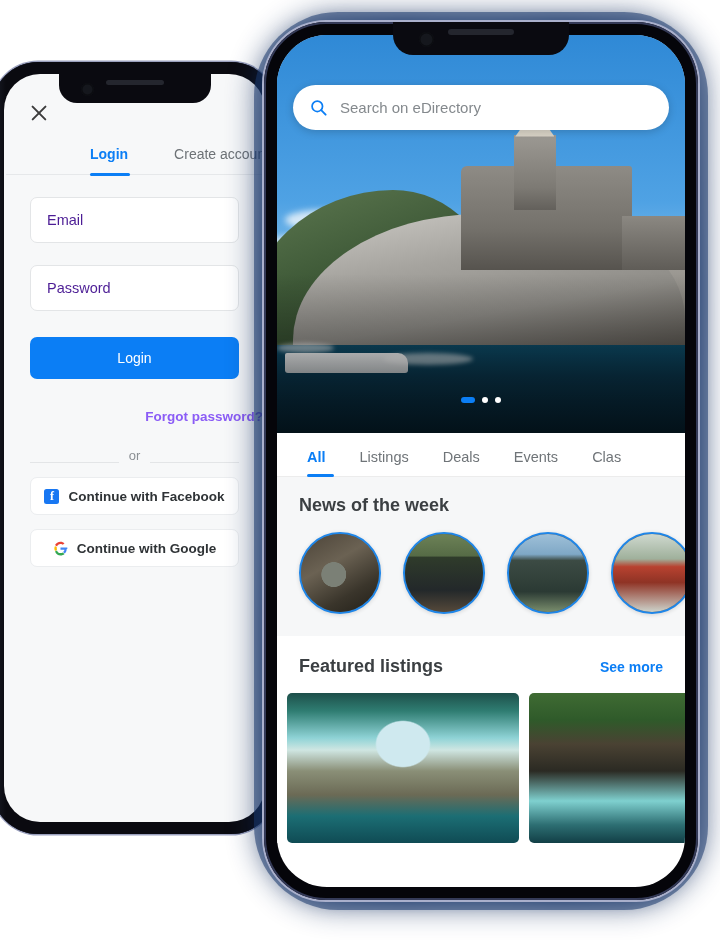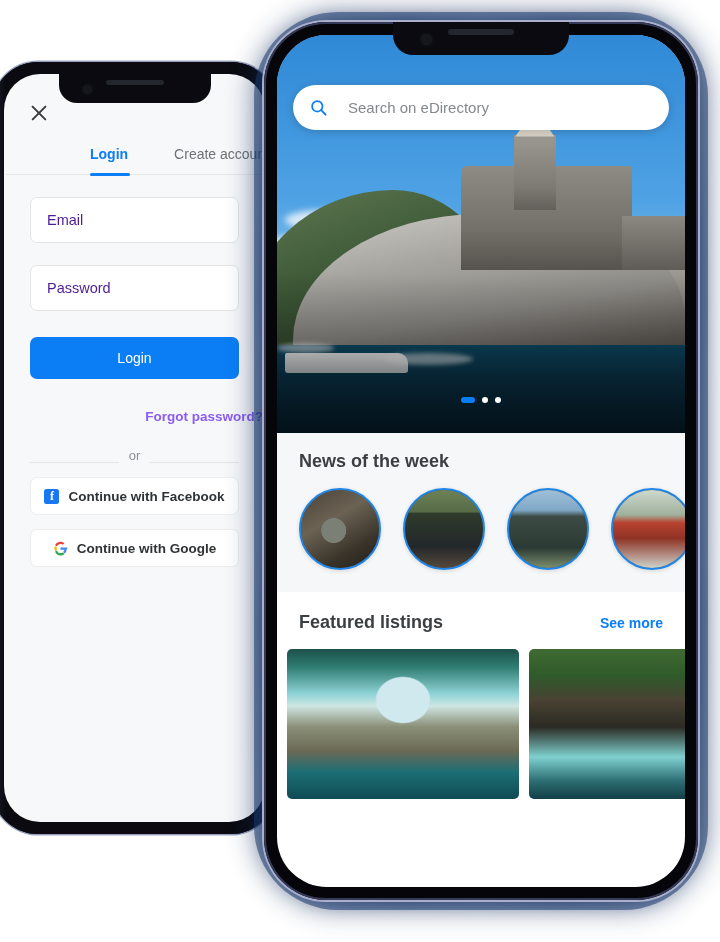--- a/index.html
+++ b/index.html
@@ -203,21 +203,21 @@
     text-shadow: 0 1px 5px rgba(0,0,0,.45);
   }
   .dots { position:absolute; left:0; right:0; bottom:30px; display:flex; justify-content:center; gap:7px; }
   .dot { width:6px; height:6px; border-radius:50%; background:#fff; }
   .dot.active { width:14px; border-radius:3px; background:#0b7ef5; }
 
   
   .searchbar {
     position:absolute; left:16px; right:16px; top:50px; height:45px;
     background:#fff; border-radius: 24px; display:flex; align-items:center;
-    padding: 0 16px; gap: 20px; z-index: 6;
+    padding: 0 16px; gap: 12px; z-index: 6;
     box-shadow: 0 2px 9px rgba(0,0,0,.18);
   }
   .searchbar .ph { color:#84898d; font-size:15px; }
 
   
   .nav-tabs {
     display:flex; gap: 34px; padding: 16px 22px 0 30px;
     background:#fff; border-bottom:1px solid #ececec; position:relative;
   }
   .nav-tab { font-size:14.5px; color:#6f7478; padding-bottom: 11px; white-space:nowrap; cursor:pointer; }
@@ -354,20 +354,27 @@
         </div>
 
         <div class="searchbar">
           <svg width="19" height="19" viewBox="0 0 24 24">
             <circle cx="10.5" cy="10.5" r="6.6" fill="none" stroke="#0b7ef5" stroke-width="2.2"></circle>
             <line x1="15.4" y1="15.4" x2="21" y2="21" stroke="#0b7ef5" stroke-width="2.4" stroke-linecap="round"></line>
           </svg>
           <span class="ph">Search on eDirectory</span>
         </div>
 
+        <div class="nav-tabs">
+          <div class="nav-tab active">All</div>
+          <div class="nav-tab">Listings</div>
+          <div class="nav-tab">Deals</div>
+          <div class="nav-tab">Events</div>
+          <div class="nav-tab">Clas</div>
+        </div>
 
         <div class="news-sec">
           <div class="sec-title">News of the week</div>
           <div class="circles">
             <div class="circ c1">
                 <div class="im"></div>
               </div>
             <div class="circ c2">
                 <div class="im"></div>
               </div>

